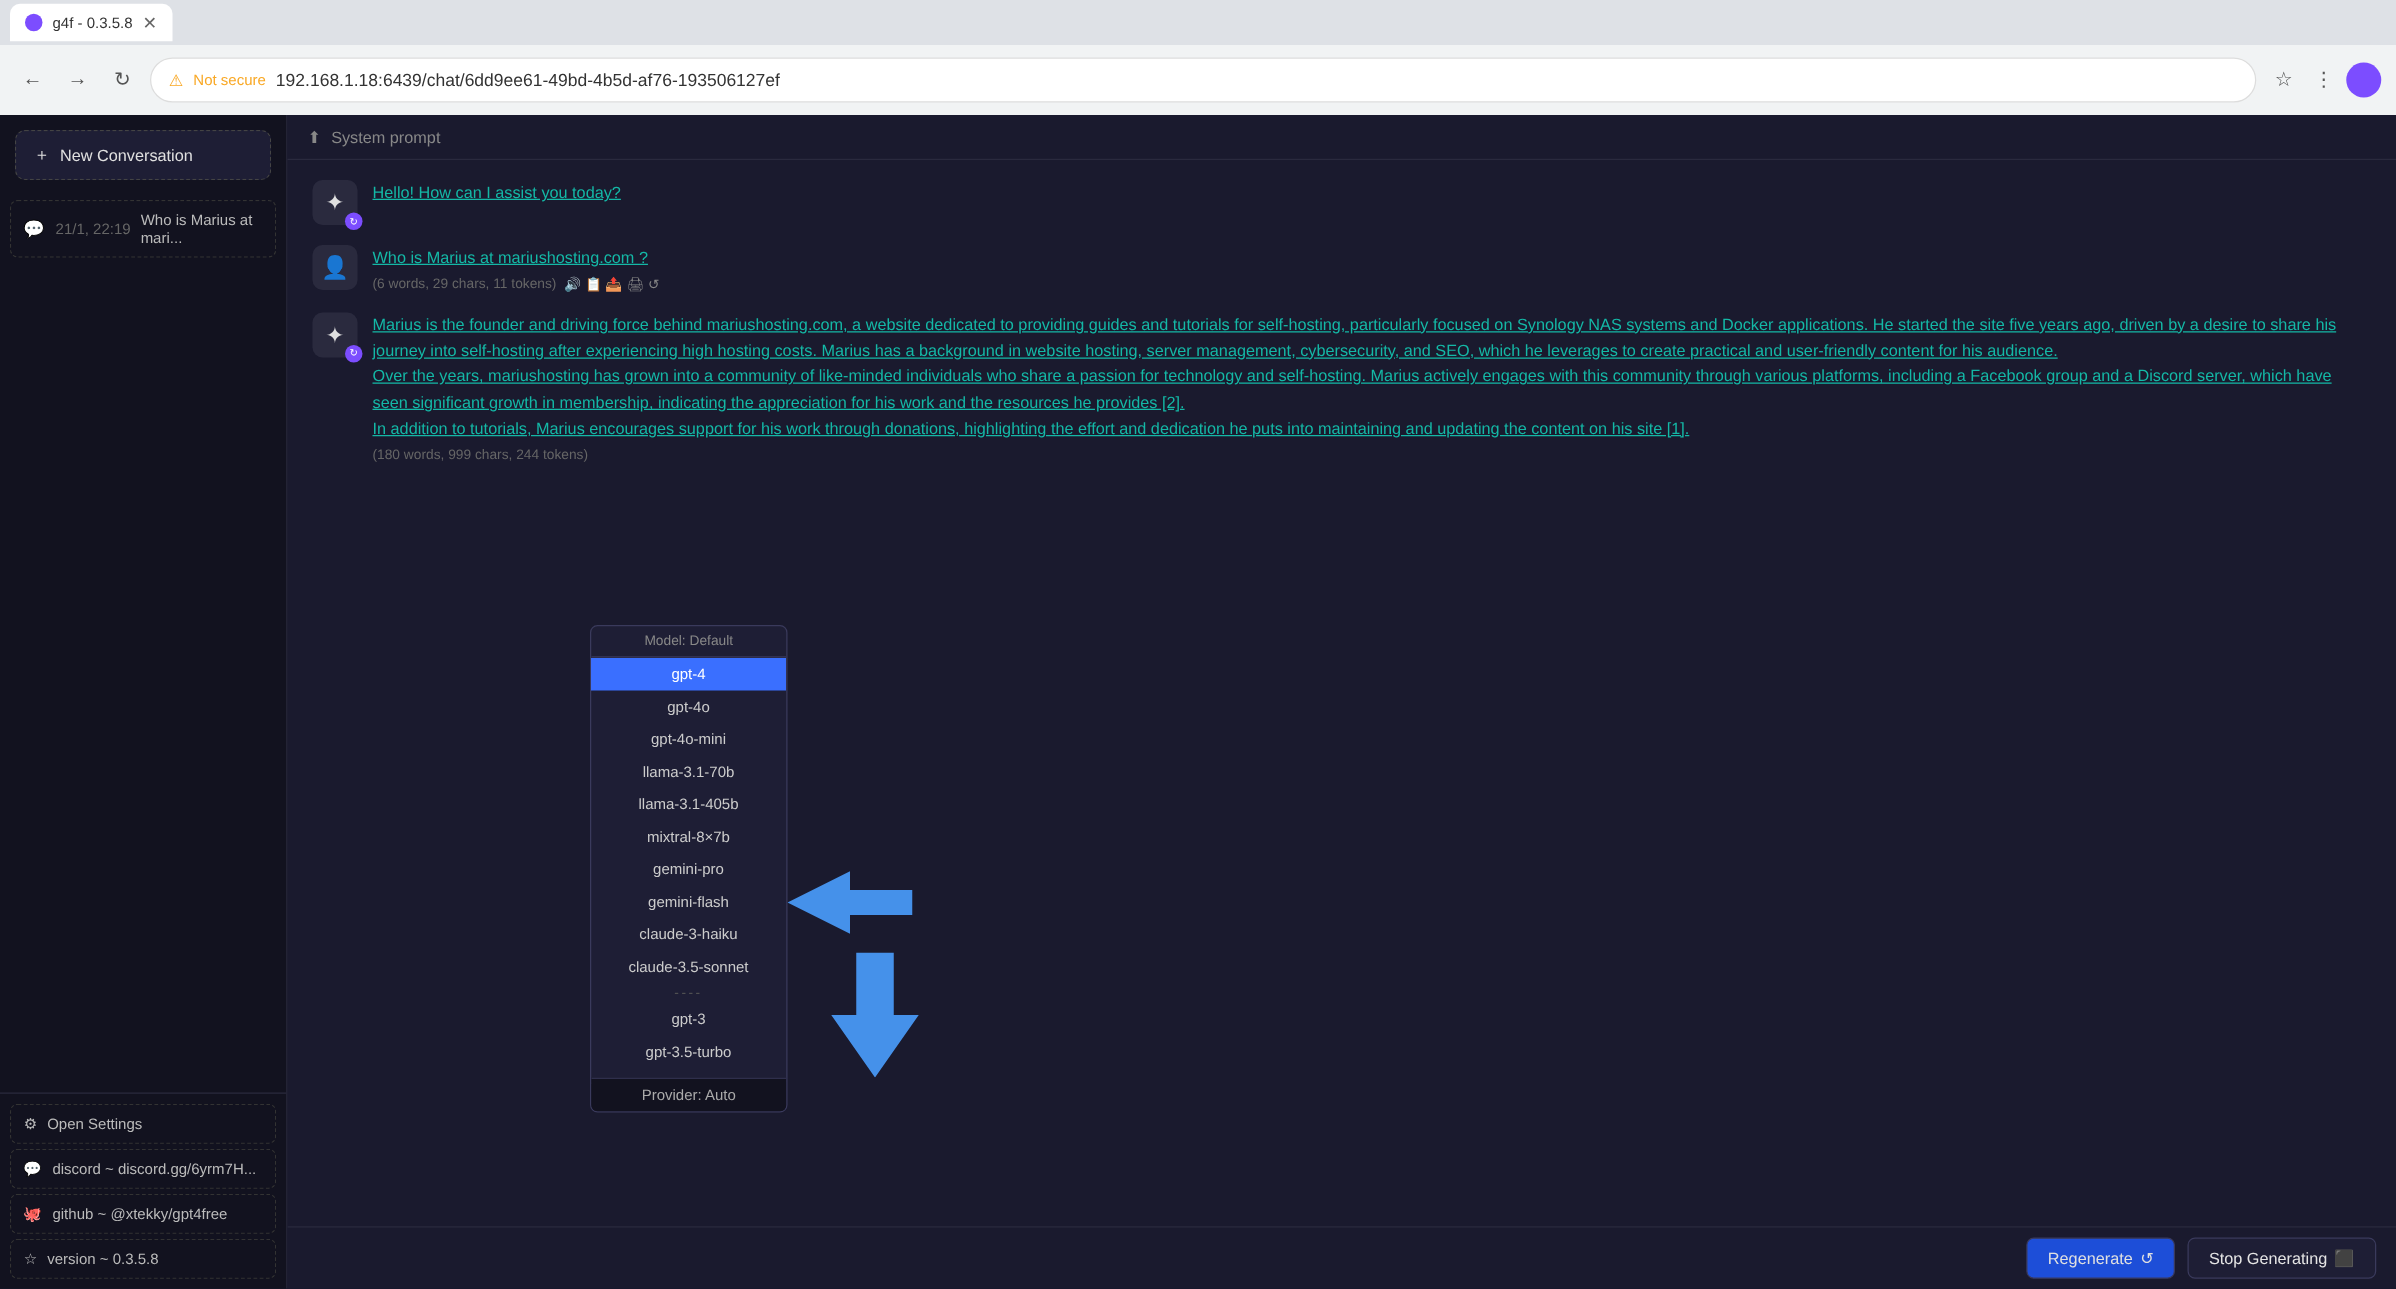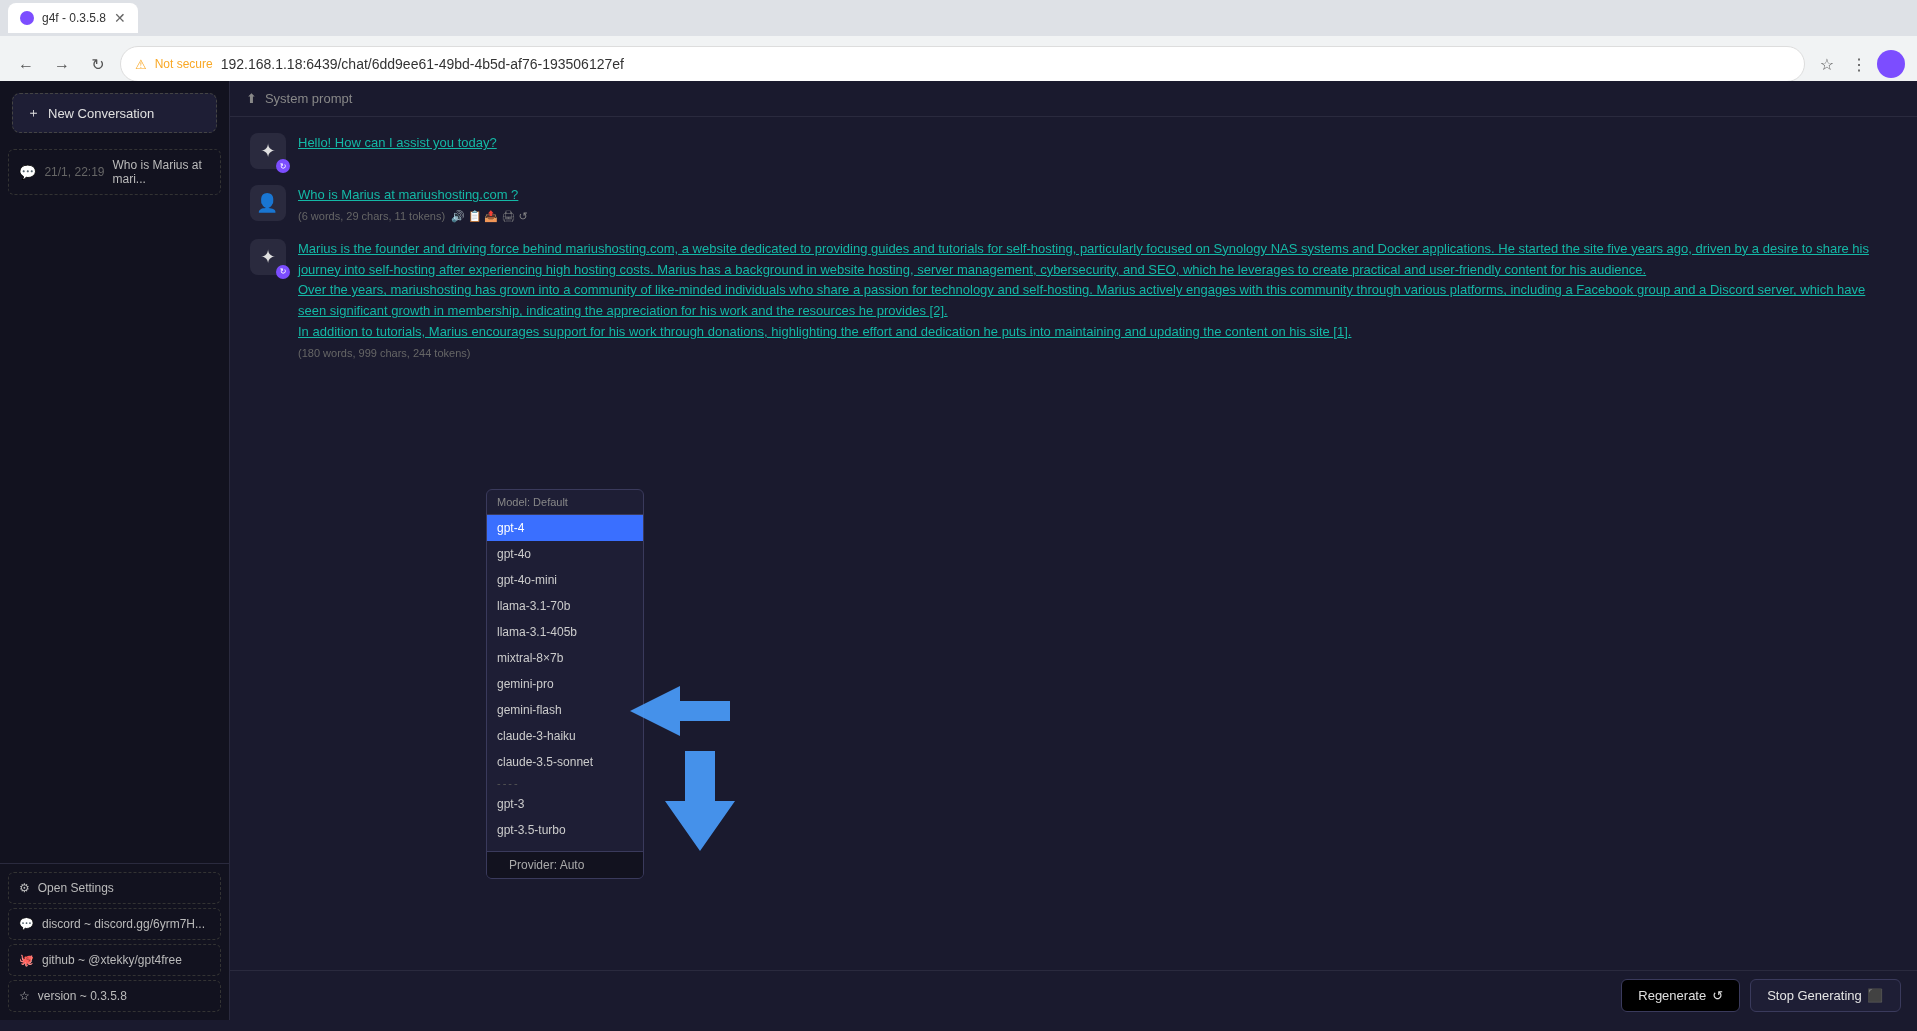--- a/index.html
+++ b/index.html
@@ -9,21 +9,21 @@
       color: #e0e0e0;
       width: 1917px;
       height: 1031px;
       overflow: hidden;
       font-size: 13px;
     }
 
     
     .browser-chrome {
       background: #dee1e6;
-      height: 81px;
+      height: 92px;
     }
     .tab-bar {
       display: flex;
       align-items: center;
       height: 36px;
       background: #dee1e6;
       padding: 0 8px;
       gap: 4px;
     }
     .tab {
@@ -311,21 +311,21 @@
       font-size: 13px;
       resize: none;
       outline: none;
       height: 44px;
     }
     .regenerate-btn {
       display: flex;
       align-items: center;
       gap: 6px;
       padding: 8px 16px;
-      background: #000000;
+      background: #1d4ed8;
       border: 1px solid #3a3a5c;
       border-radius: 6px;
       color: #e0e0e0;
       cursor: pointer;
       font-size: 13px;
     }
     .stop-btn {
       display: flex;
       align-items: center;
       gap: 6px;
@@ -477,21 +477,21 @@
 Over the years, mariushosting has grown into a community of like-minded individuals who share a passion for technology and self-hosting. Marius actively engages with this community through various platforms, including a Facebook group and a Discord server, which have seen significant growth in membership, indicating the appreciation for his work and the resources he provides [2].
 In addition to tutorials, Marius encourages support for his work through donations, highlighting the effort and dedication he puts into maintaining and updating the content on his site [1].</div>
           <div class="message-meta">
             <span>(180 words, 999 chars, 244 tokens)</span>
           </div>
         </div>
       </div>
 
     </div>
 
-    <div class="model-dropdown" style="position:absolute; top:408px; left:256px; width:158px; max-height:390px; overflow:hidden;">
+    <div class="model-dropdown" style="position:absolute; top:408px; left:242px; width:158px; max-height:390px; overflow:hidden;text-align:center;">
       <div class="model-dropdown-header">Model: Default</div>
       <div style="overflow-y:scroll; max-height:340px; scrollbar-width:thin;">
         <div class="model-option selected">gpt-4</div>
         <div class="model-option">gpt-4o</div>
         <div class="model-option">gpt-4o-mini</div>
         <div class="model-option">llama-3.1-70b</div>
         <div class="model-option">llama-3.1-405b</div>
         <div class="model-option">mixtral-8×7b</div>
         <div class="model-option">gemini-pro</div>
         <div class="model-option">gemini-flash</div>

